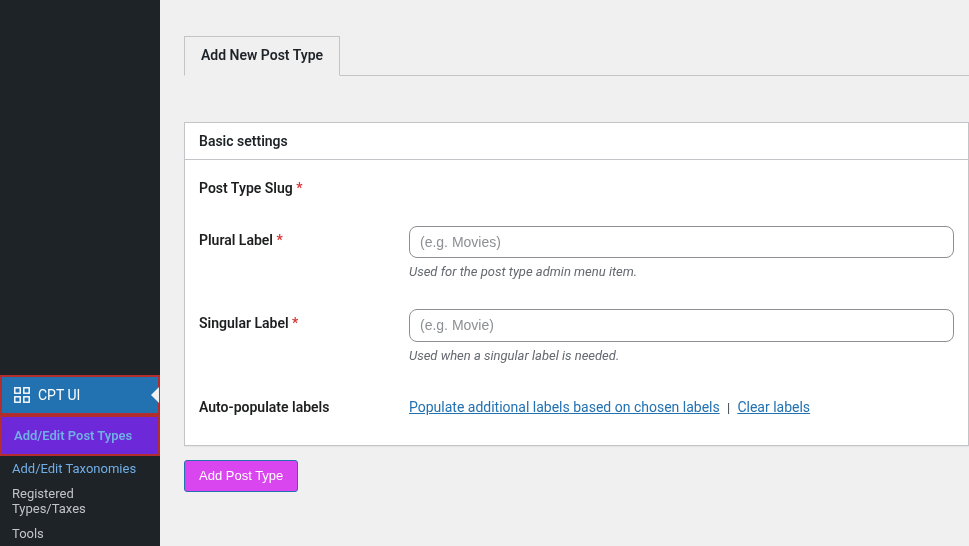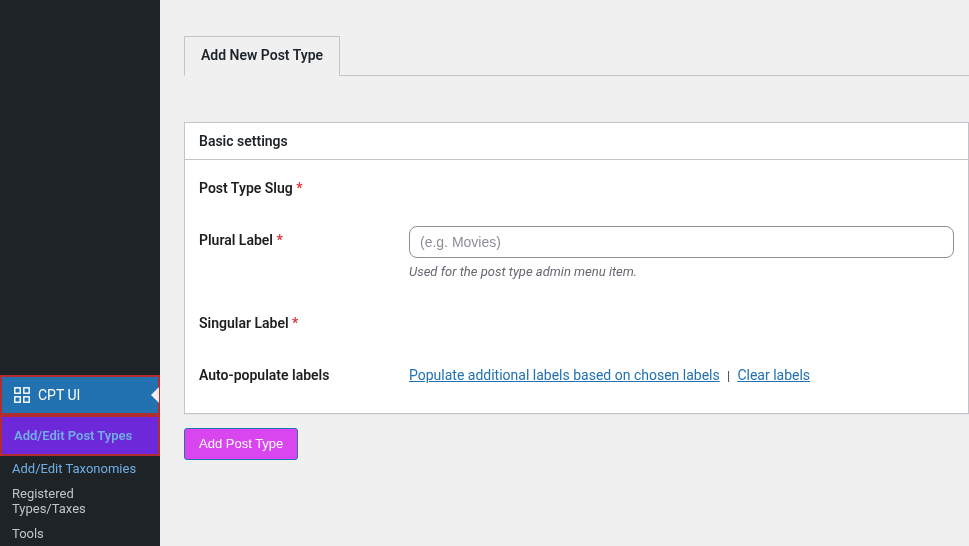--- a/index.html
+++ b/index.html
@@ -239,20 +239,24 @@
           <input type="text" class="text-input" placeholder="(e.g. Movies)" style="">
           <p class="description">Used for the post type admin menu item.</p>
         </div>
       </div>
 
       <div class="form-row">
         <div class="label-col">
           <span>Singular Label</span>
           <span class="required">*</span>
         </div>
+        <div class="field-col">
+          <input type="text" class="text-input" placeholder="(e.g. Movie)" style="">
+          <p class="description">Used when a singular label is needed.</p>
+        </div>
       </div>
 
       <div class="form-row">
         <div class="label-col">Auto-populate labels</div>
         <div class="field-col action-row">
           <a class="link-action">Populate additional labels based on chosen labels</a>
           <span class="link-sep">|</span>
           <a class="link-action">Clear labels</a>
         </div>
       </div>

